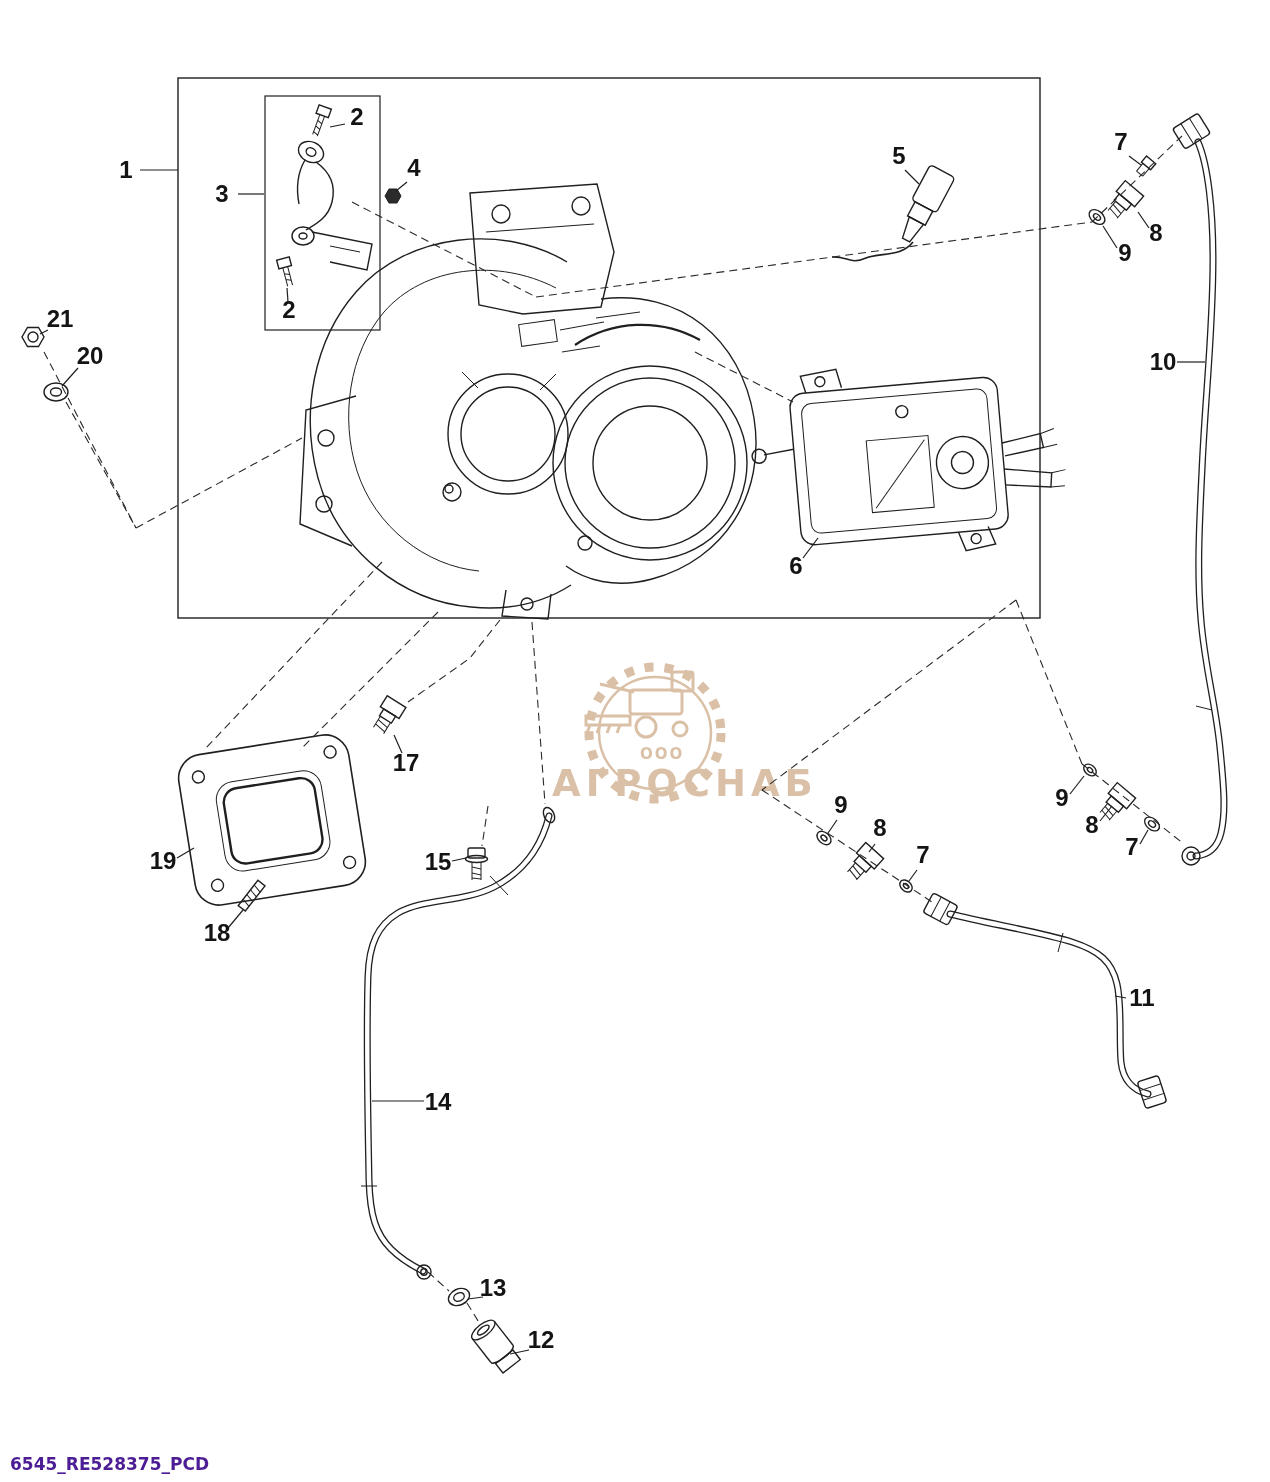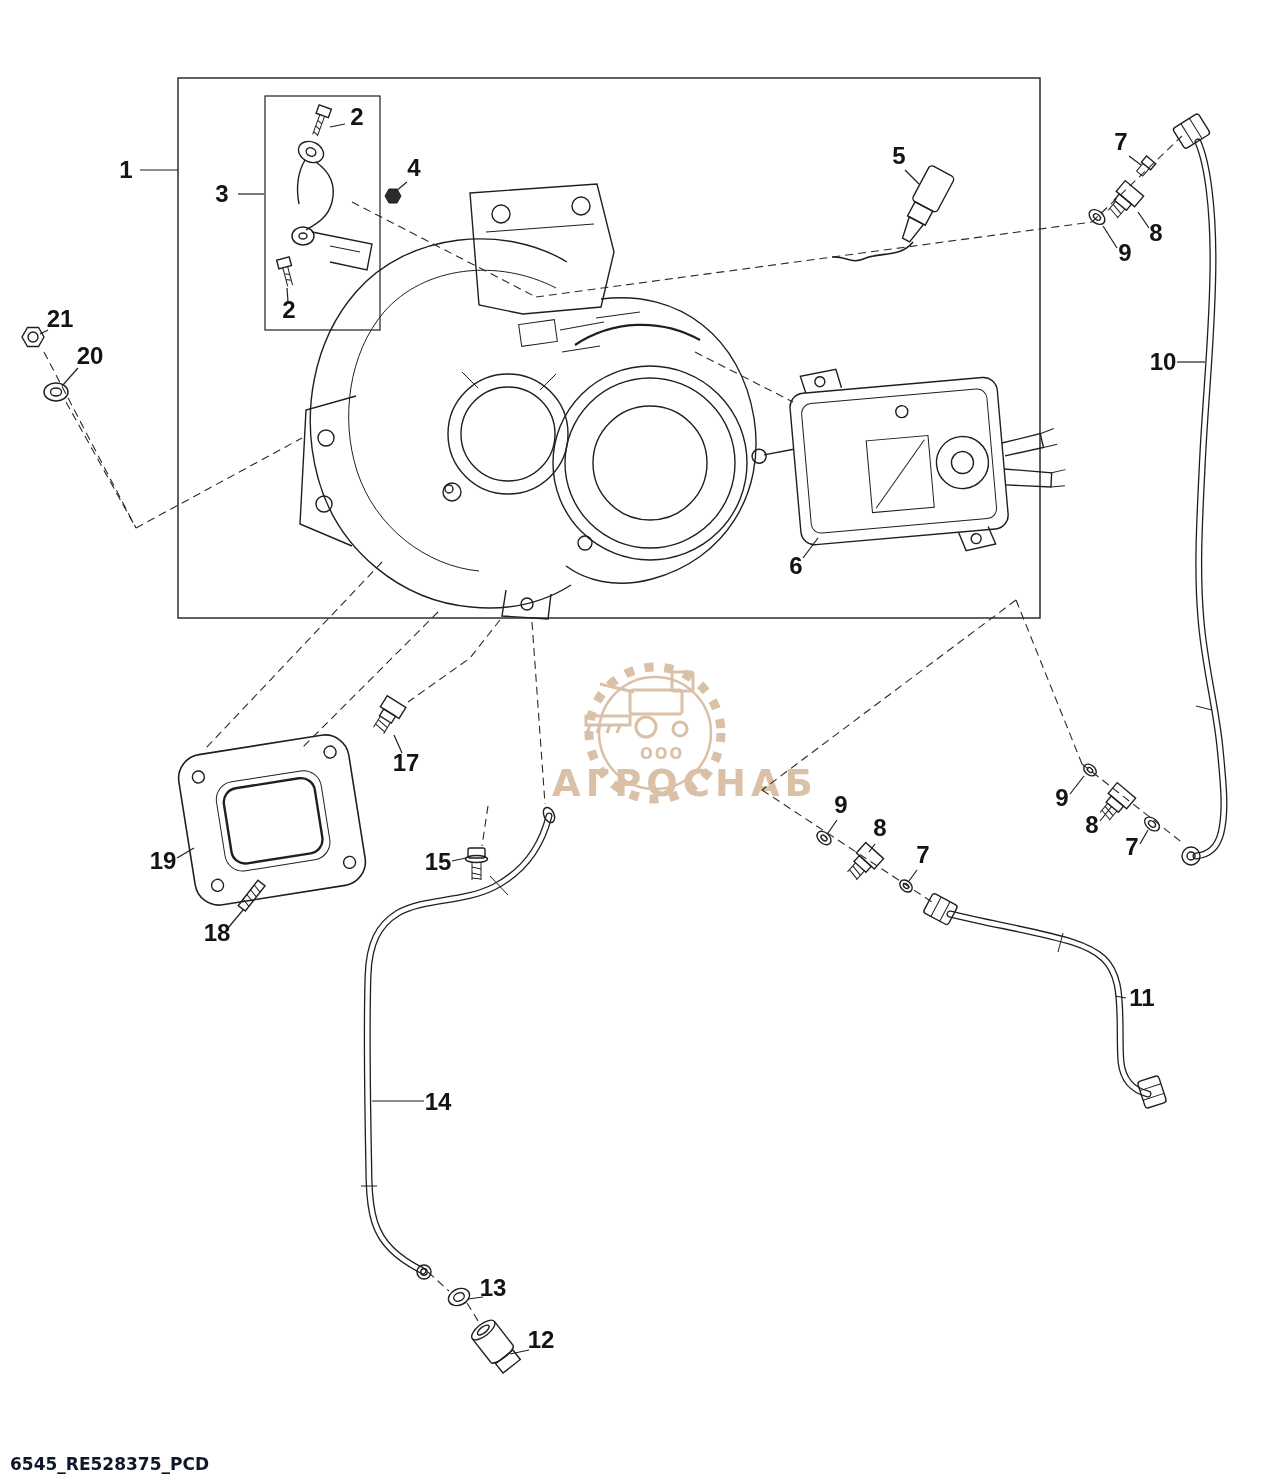--- a/index.html
+++ b/index.html
@@ -8,21 +8,21 @@
   .stage > svg{position:absolute;left:0;top:0;}
   .ink{stroke:#1f1f1f;fill:none;stroke-width:1.4;}
   .thin{stroke-width:1;}
   .bold{stroke-width:2.2;}
   .leader{stroke:#1f1f1f;stroke-width:1.2;fill:none;}
   .dash{stroke:#2a2a2a;stroke-width:1.1;fill:none;stroke-dasharray:8 5;}
   .callout{font:700 24px "Liberation Sans",sans-serif;fill:#141414;stroke:none;}
   .pipe-o{stroke:#1f1f1f;stroke-width:7;fill:none;stroke-linecap:round;}
   .pipe-i{stroke:#ffffff;stroke-width:4.4;fill:none;stroke-linecap:round;}
   .footer-code{position:absolute;left:10px;bottom:8px;
-               font:600 17px "DejaVu Sans","Liberation Sans",sans-serif;color:#0f172a;}
+               font:600 17px "DejaVu Sans","Liberation Sans",sans-serif;color:#4c1d95;}
   .wm{opacity:.5;}
   .wm-name{font-family:"DejaVu Sans","Liberation Sans",sans-serif;font-weight:700;
            font-size:37px;letter-spacing:5px;stroke:none;}
   .wm-prefix{font-family:"DejaVu Sans","Liberation Sans",sans-serif;font-weight:700;
              font-size:15px;letter-spacing:2px;stroke:none;}
 </style>
 </head>
 <body>
 
 <div class="stage">

